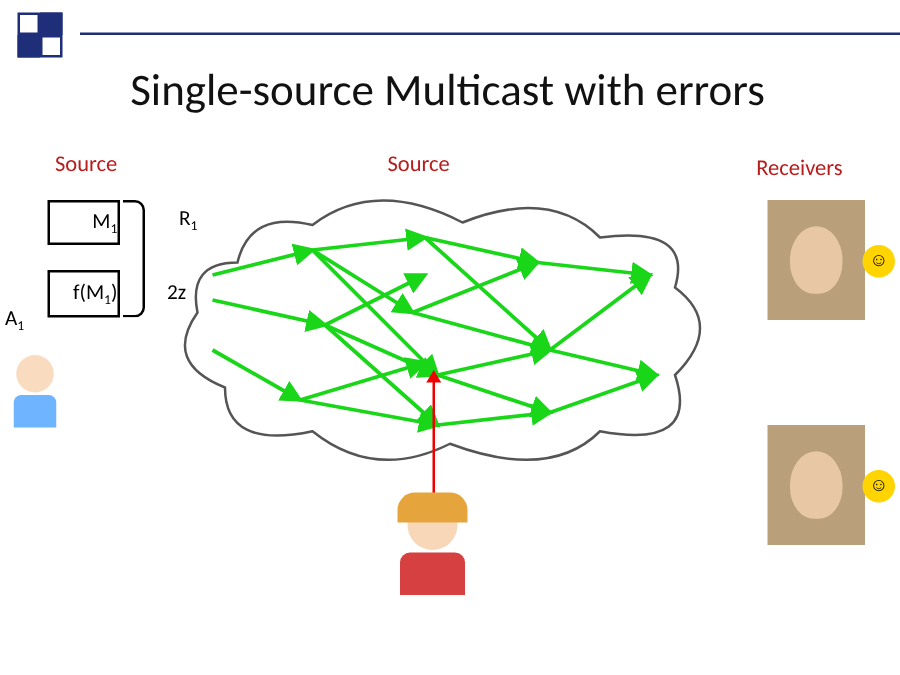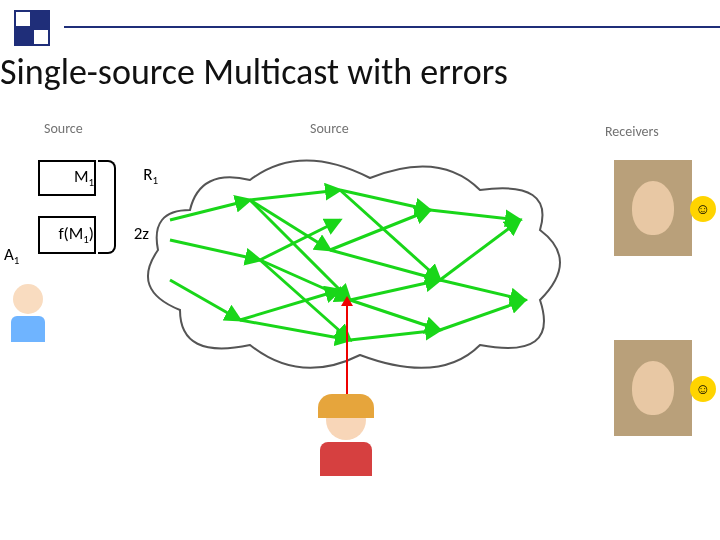--- a/index.html
+++ b/index.html
@@ -3,22 +3,22 @@
 <meta charset="utf-8">
 <style>
   html,body{margin:0;padding:0;width:720px;height:540px;background:#fff;font-family:"Calibri","Segoe UI",Arial,sans-serif;overflow:hidden;position:relative}
   .logo{position:absolute;top:10px;left:14px;width:36px;height:36px}
   .logo .sq{position:absolute;width:14px;height:14px;border:2px solid #1f2e79;background:#fff}
   .logo .sq1{top:0;left:0}
   .logo .sq2{top:0;left:18px;background:#1f2e79}
   .logo .sq3{top:18px;left:0;background:#1f2e79}
   .logo .sq4{top:18px;left:18px}
   .logo .bar{position:absolute;top:16px;left:50px;width:660px;height:2px;background:#1f2e79}
-  .title{position:absolute;top:50px;left:0;width:716px;text-align:left;font-size:36px;color:#111}
-  .collabel{position:absolute;font-size:14px;color:#737373}
+  .title{position:absolute;top:50px;left:0;width:716px;text-align:center;font-size:36px;color:#111}
+  .collabel{position:absolute;font-size:18px;color:#b91c1c}
   .src{top:120px;left:44px}
   .net{top:120px;left:310px}
   .rcv{top:123px;left:605px}
   .cell{position:absolute;left:38px;border:2px solid #000;font-size:17px;text-align:center;line-height:1;display:flex;align-items:center;justify-content:flex-end}
   .cell.m1{top:160px;width:54px;height:32px}
   .cell.r1{top:160px;left:114px;width:44px;height:32px;border:none}
   .cell.fm1{top:216px;width:54px;height:34px}
   .cell.zz{top:216px;left:114px;width:35px;height:34px;border:none}
   .brace{position:absolute;top:160px;left:98px;width:16px;height:90px;border-top:2px solid #000;border-bottom:2px solid #000;border-right:2px solid #000;border-top-right-radius:8px;border-bottom-right-radius:8px}
   .sub{font-size:11px;vertical-align:sub}

